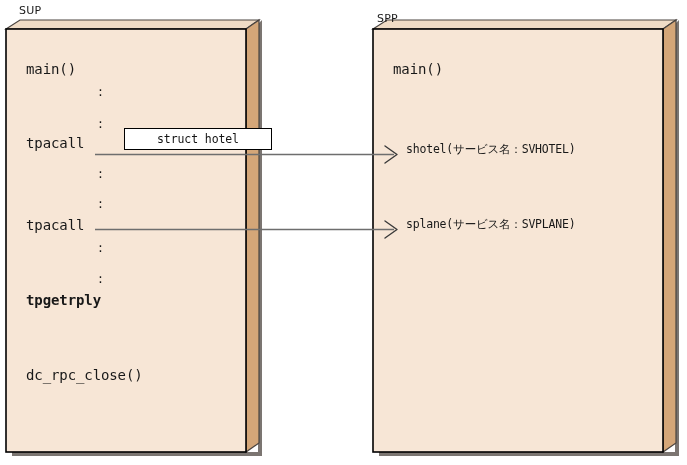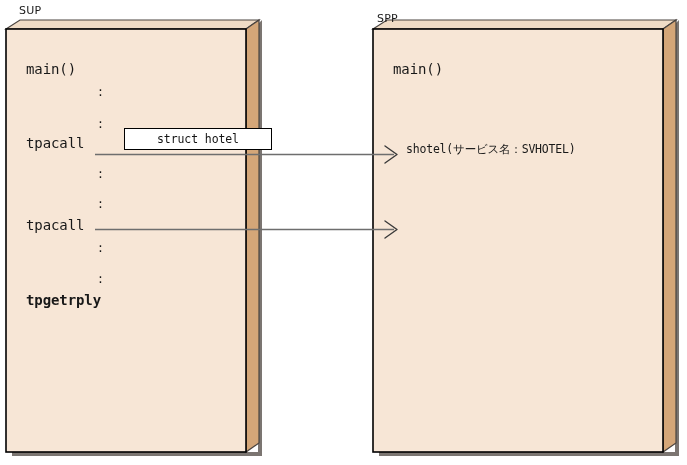--- a/index.html
+++ b/index.html
@@ -118,24 +118,26 @@
   <div class="vdots" style="left:97px; top:197px;">:</div>
 
   <div class="code-label" style="left:26px; top:217px;">tpacall</div>
 
   <div class="vdots" style="left:97px; top:241px;">:</div>
 
   <div class="vdots" style="left:97px; top:272px;">:</div>
 
   <div class="code-label" style="left:26px; top:292px;font-weight:bold;">tpgetrply</div>
 
+  <div class="code-label" style="left:26px; top:367px;">dc_rpc_close()</div>
 
   <div class="code-label" style="left:393px; top:61px;">main()</div>
 
   <div class="service-label" style="left:406px; top:142px;">shotel(サービス名：SVHOTEL)</div>
 
+  <div class="service-label" style="left:406px; top:217px;">splane(サービス名：SVPLANE)</div>
 
   <div class="struct-box" style="left:124px; top:128px; width:148px; height:22px;">
     <span>struct hotel</span>
   </div>
 
 
 </div>
 
 </body></html>

